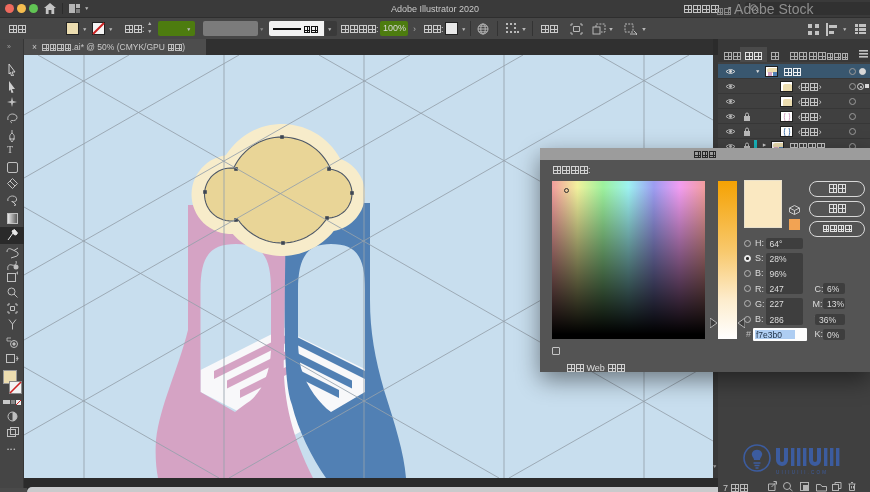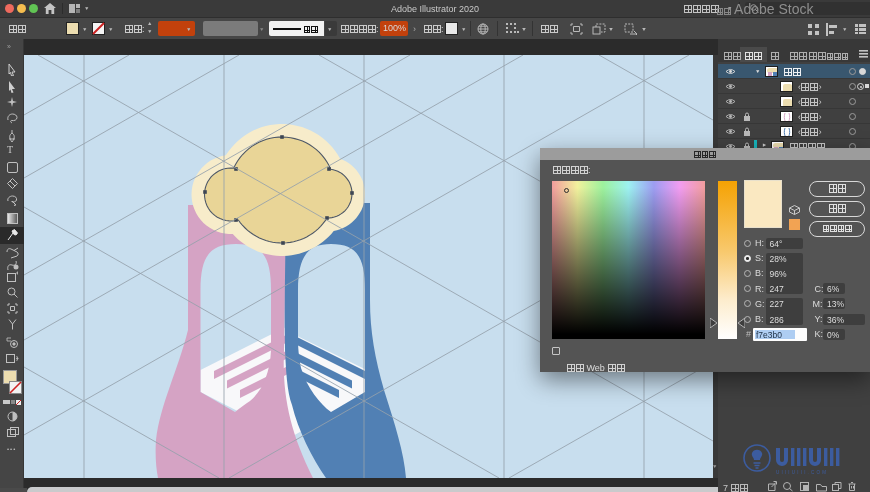--- a/index.html
+++ b/index.html
@@ -6,21 +6,21 @@
 #stage{position:relative;width:870px;height:492px}
 
 .cj,.cjs,.cjb{display:inline-block;width:8px;height:8.5px;border:1px solid currentColor;position:relative;vertical-align:-1px;margin:0 0.5px;opacity:.92}
 .cj:before,.cjs:before,.cjb:before{content:"";position:absolute;left:0;right:0;top:3px;border-top:1px solid currentColor}
 .cj:after,.cjs:after,.cjb:after{content:"";position:absolute;top:0;bottom:0;left:3px;border-left:1px solid currentColor}
 .cjs{width:6.5px;height:7px}.cjs:before{top:2.5px}.cjs:after{left:2.5px}
 
 .titlebar{left:0;top:0;width:870px;height:17px;background:#3a3a3a}
 .tl{width:9px;height:9px;border-radius:50%;top:4px}
 .controlbar{left:0;top:17px;width:870px;height:22px;background:#464646;border-top:1px solid #2e2e2e}
-.well{position:absolute;background:#c2410c;border-radius:2px}
+.well{position:absolute;background:#4d7c0f;border-radius:2px}
 .lbl{position:absolute;color:#d6d6d6;font-size:9px;line-height:10px;white-space:nowrap}
 .chev{position:absolute;color:#b9b9b9;font-size:5.5px;transform:scaleY(.9)}
 .sep{position:absolute;width:1px;background:#333;top:3px;height:15px}
 .tabbar{left:24px;top:39px;width:689px;height:16px;background:#303030}
 .doctab{position:absolute;left:0;top:0;height:16px;width:182px;background:#4d4d4d;color:#c9c9c9;font-size:8.5px;line-height:16px;padding-left:8px;white-space:nowrap}
 .toolbar{left:0;top:39px;width:24px;height:449px;background:#454545;border-right:1px solid #363636}
 .statusbar{left:24px;top:478px;width:690px;height:14px;background:#3d3d3d;color:#c2c2c2;font-size:8.5px}
 .dock{left:27px;top:487px;width:843px;height:5px;background:#c9cacc;border-top-left-radius:5px}
 .panel{left:718px;top:39px;width:152px;height:453px;background:#404040}
 .vscroll{left:713px;top:55px;width:5px;height:423px;background:#393939}
@@ -204,20 +204,23 @@
           <rect x="0" y="0" width="3" height="3"></rect>
           <rect x="4" y="0" width="7" height="3"></rect>
           <rect x="0" y="4" width="3" height="3"></rect>
           <rect x="4" y="4" width="7" height="3"></rect>
           <rect x="0" y="8" width="3" height="3"></rect>
           <rect x="4" y="8" width="7" height="3"></rect>
         </g>
       </svg>
 </div>
 
+<div class="abs tabbar">
+  <div class="doctab">× &nbsp;<span class="cjs"></span><span class="cjs"></span><span class="cjs"></span><span class="cjs"></span>.ai* @ 50% (CMYK/GPU <span class="cjs"></span><span class="cjs"></span>)</div>
+</div>
 
 <div class="abs toolbar" id="toolbar">
 <div class="lbl" style="left:7px;top:3px;color:#9e9e9e;font-size:7px">»</div>
 <svg class="abs" style="left:7px;top:25px" width="10" height="12">
         <path d="M2 0 L8 8 L5 8 L6.5 11.5 L4.5 12 L3.5 8.5 L2 10 Z" fill="none" stroke="#cfcfcf"></path>
       </svg>
 <svg class="abs" style="left:7px;top:42px" width="10" height="12">
         <path d="M2 0 L8 8 L5 8 L6.5 11.5 L4.5 12 L3.5 8.5 L2 10 Z" fill="#cfcfcf"></path>
       </svg>
 <svg class="abs" style="left:7px;top:58px" width="11" height="11">
@@ -505,21 +508,21 @@
       <div class="dlab" style="left:215px;top:150.8px">G:</div>
       <div class="dfield" style="left:225.5px;top:150.3px;width:37.5px;height:26px">227</div>
 <div class="radio" style="left:203.5px;top:167.5px"></div>
       <div class="dlab" style="left:215px;top:166px">B:</div>
       <div class="dfield" style="left:225.5px;top:165.5px;width:37.5px;height:11px">286</div>
 <div class="dlab" style="left:274.5px;top:135.6px">C:</div>
       <div class="dfield" style="left:283px;top:135.1px;width:22px;height:11px">6%</div>
 <div class="dlab" style="left:272.5px;top:150.8px">M:</div>
       <div class="dfield" style="left:283px;top:150.3px;width:22px;height:11px">13%</div>
 <div class="dlab" style="left:274.5px;top:166px">Y:</div>
-      <div class="dfield" style="left:283px;top:165.5px;width:42px;height:11px">36%</div>
+      <div class="dfield" style="left:275px;top:165.5px;width:30px;height:11px">36%</div>
 <div class="dlab" style="left:274.5px;top:181.2px">K:</div>
       <div class="dfield" style="left:283px;top:180.7px;width:22px;height:11px">0%</div>
 <div class="dlab" style="left:206px;top:181.2px;color:#bdbdbd">#</div>
 <div class="abs" style="left:213px;top:180px;width:54px;height:12.5px;background:#fdfdfd;border-radius:1px"></div>
 <div class="abs" style="left:214.5px;top:181.5px;width:40px;height:9.5px;background:#aecdf2"></div>
 <div class="abs dlab" style="left:216px;top:182px;color:#21344a;font-size:8.5px">f7e3b0</div>
 <div class="abs" style="left:11.5px;top:198.5px;width:8px;height:8px;border:1px solid #c6c6c6;border-radius:1px"></div>
 <div class="dlab" style="left:26px;top:215px"><span class="cj"></span><span class="cj"></span> Web <span class="cj"></span><span class="cj"></span></div>
 </div>
 </div>

